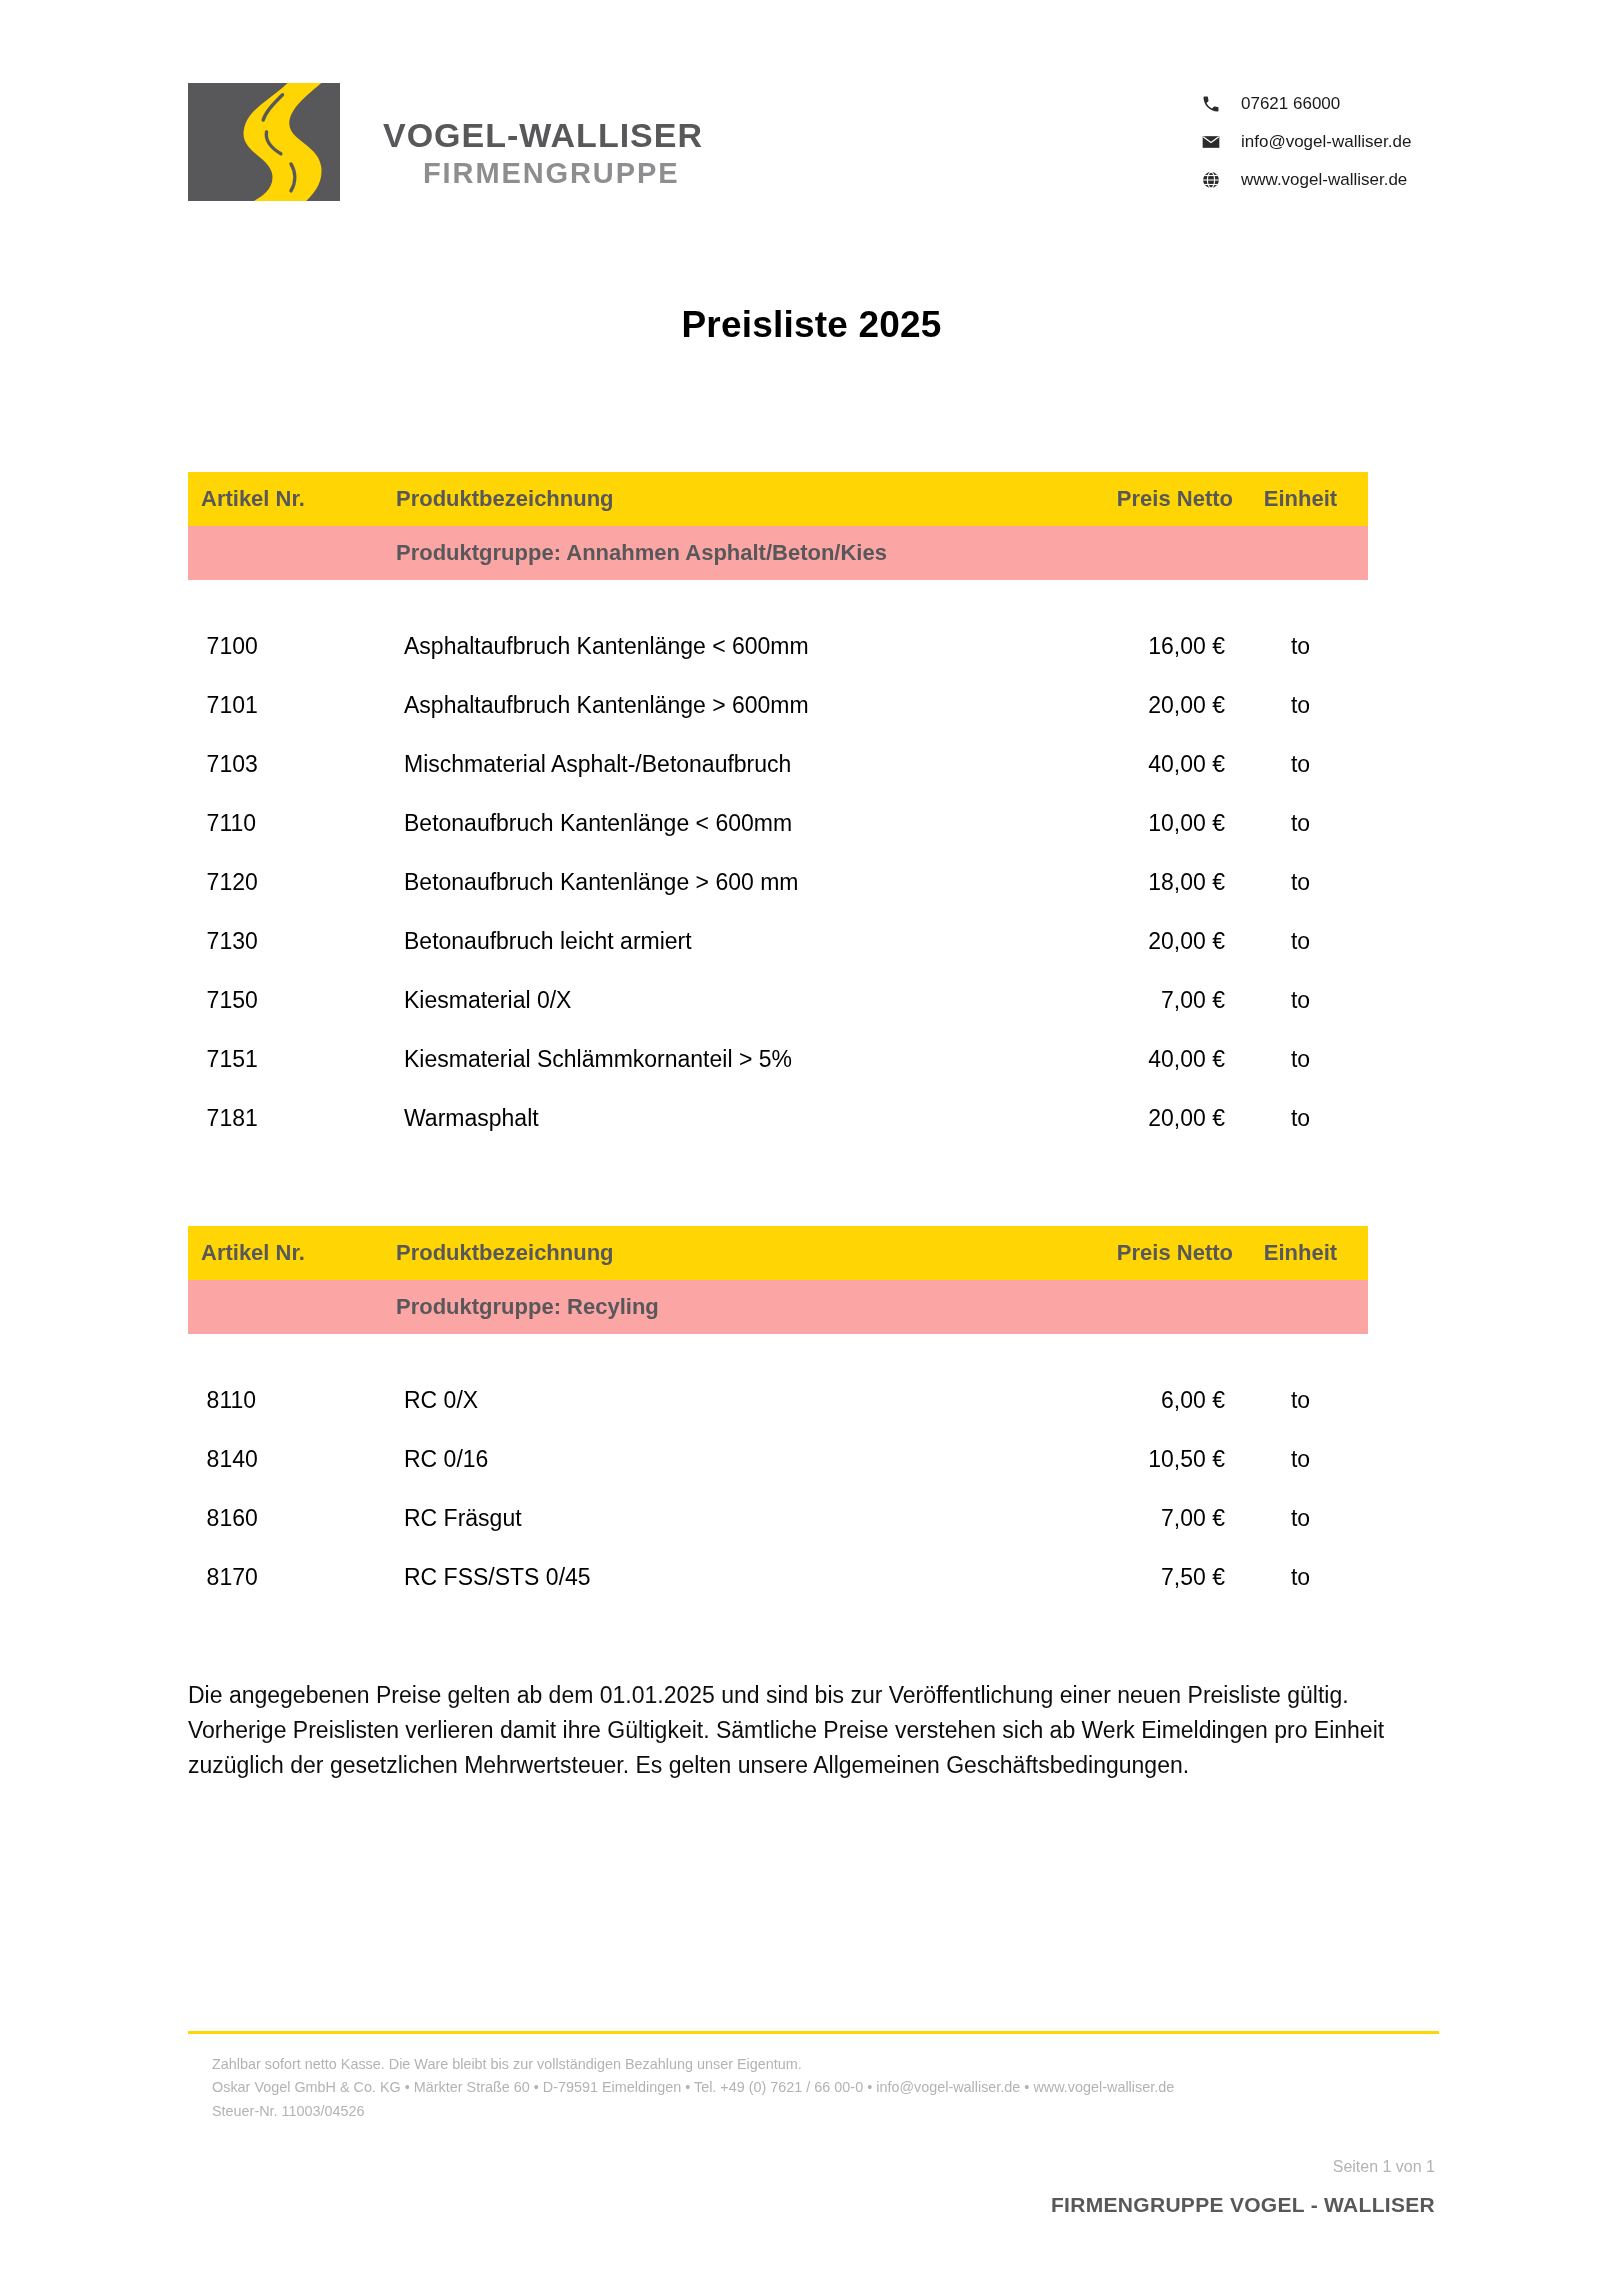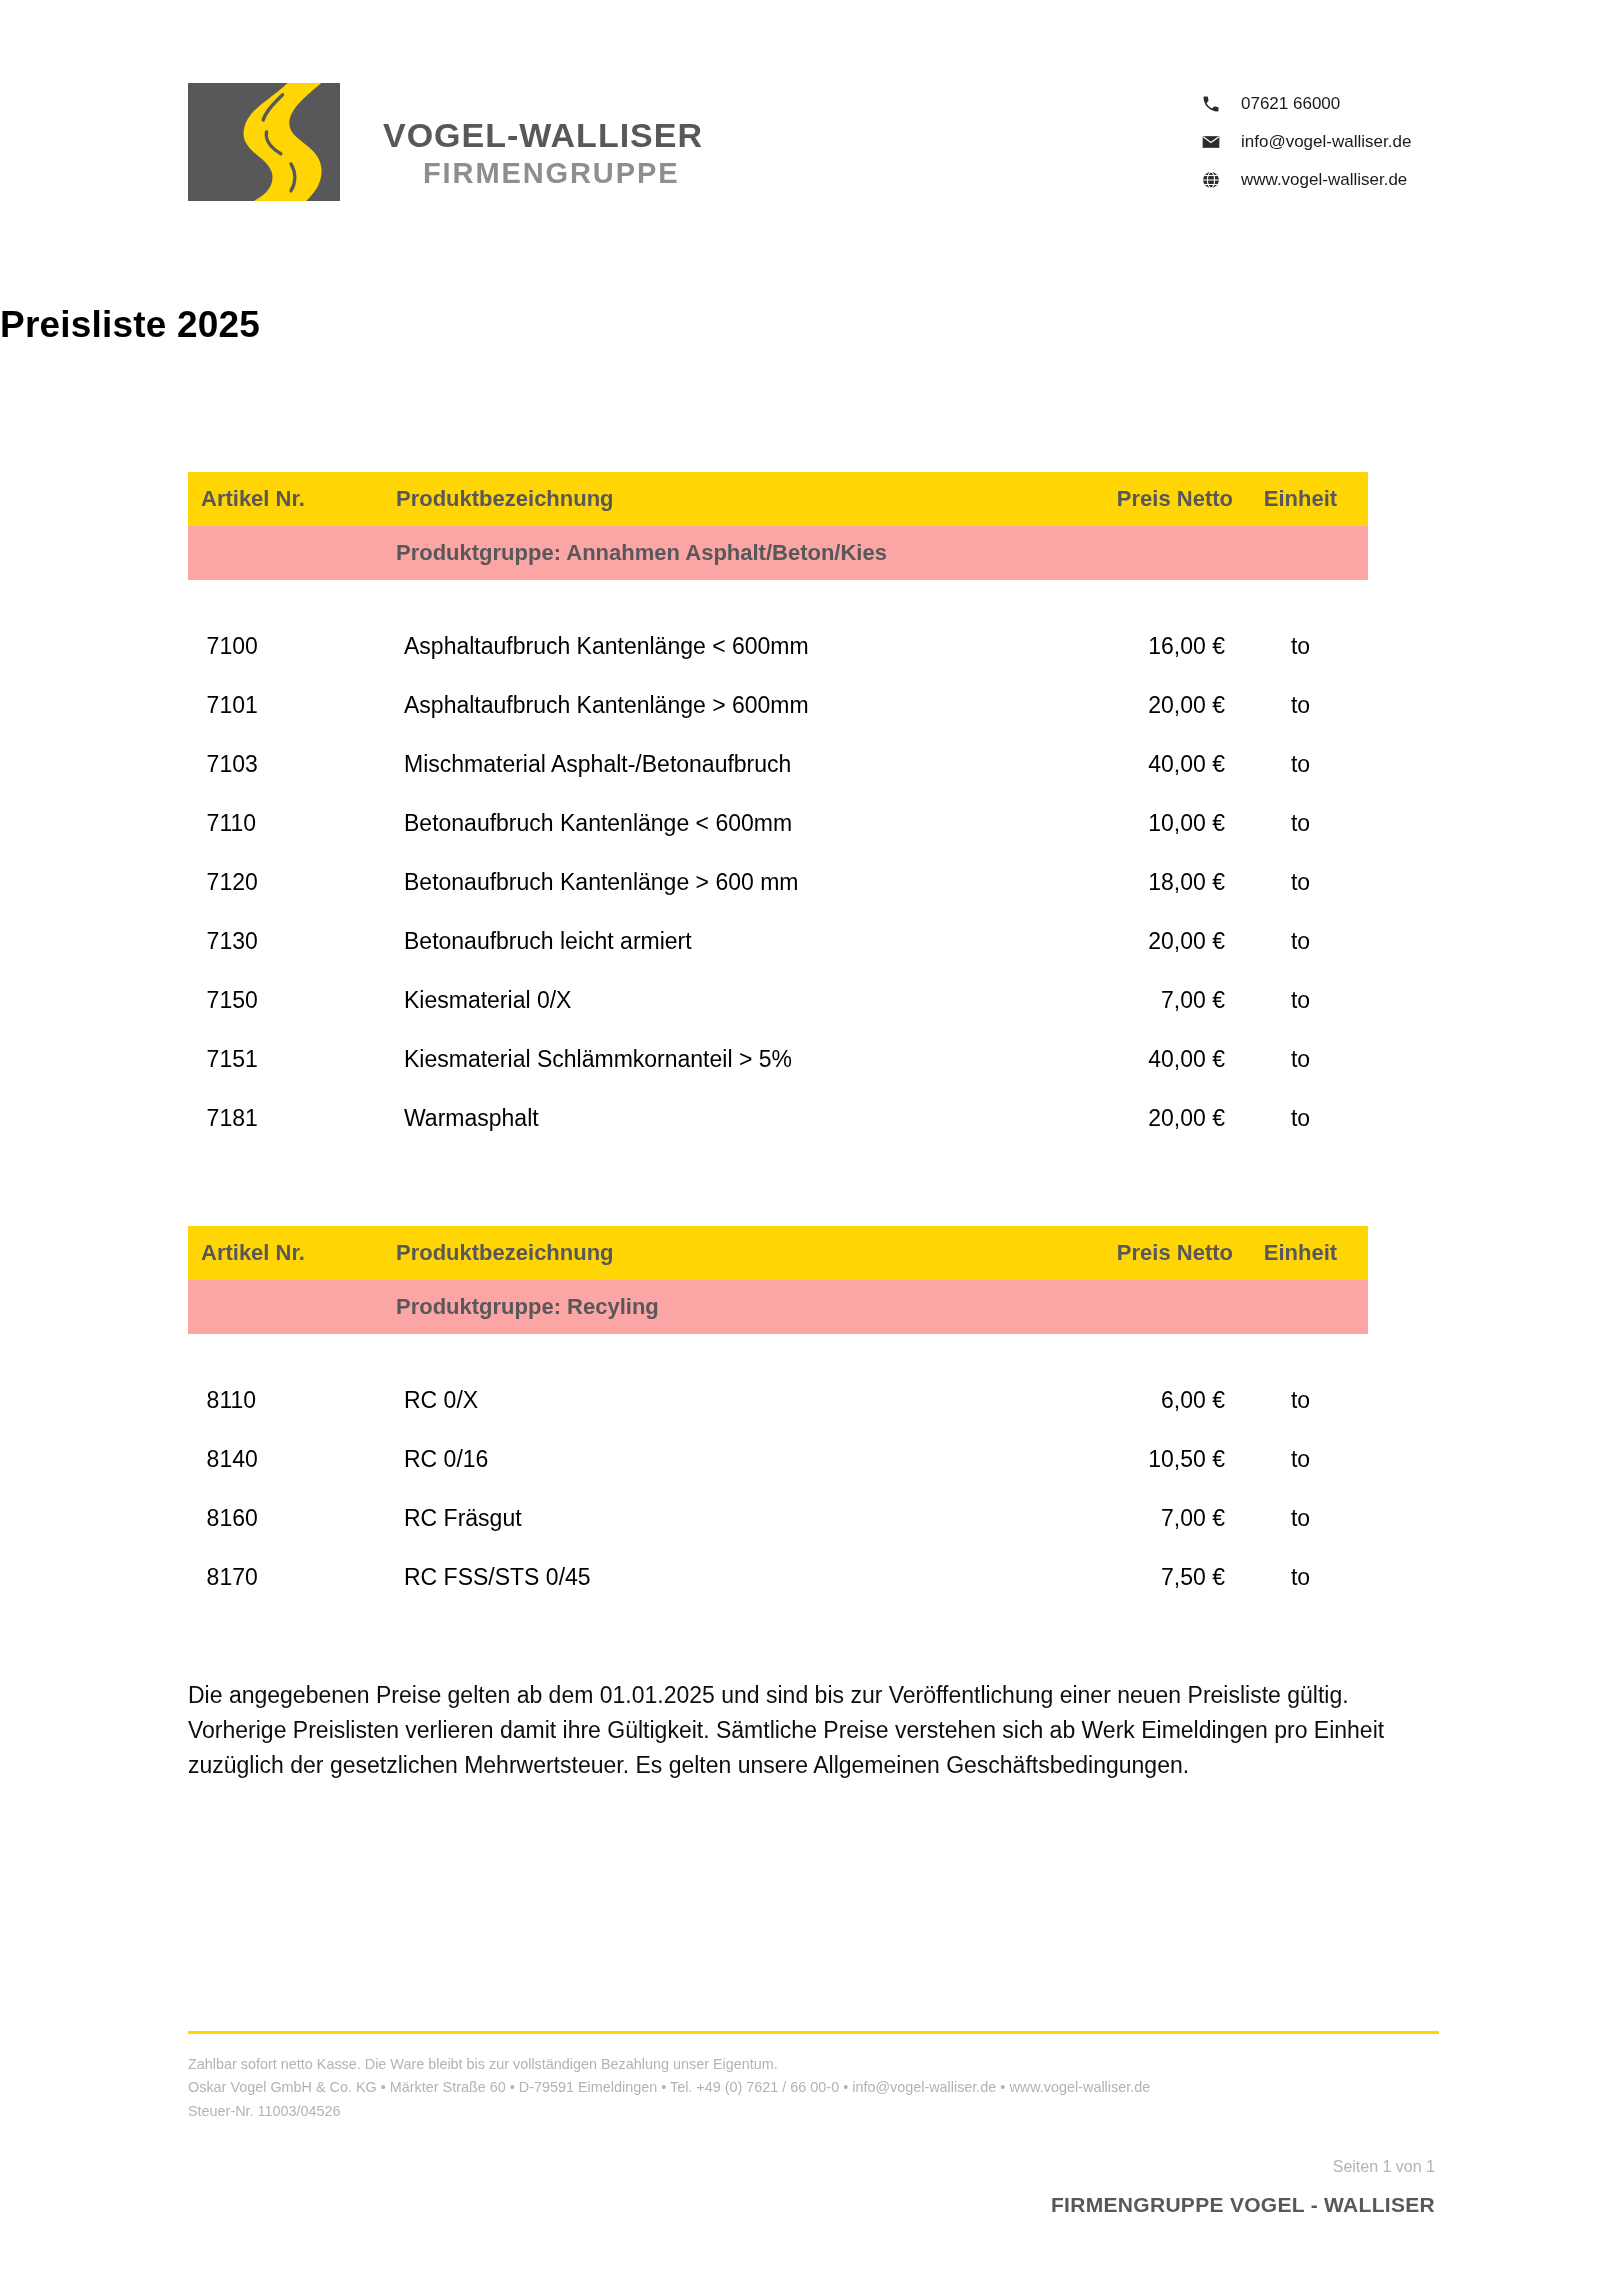--- a/index.html
+++ b/index.html
@@ -94,20 +94,21 @@
   }
   .contact-ico svg { display: block; }
   .contact-txt { min-width: 194px; }
 
   
   .doc-title {
     position: absolute;
     top: 304px;
     left: 0;
     width: 1623px;
+    text-align: center;
     font-size: 37px;
     font-weight: bold;
     color: #000000;
     letter-spacing: 0.2px;
   }
 
   
   .table-block { position: absolute; left: 188px; width: 1180px; }
   #table-1 { top: 472px; }
   #table-2 { top: 1226px; }
@@ -170,21 +171,21 @@
   }
   .footer-legal {
     position: absolute;
     left: 188px;
     top: 2053px;
     width: 1251px;
     font-size: 14.4px;
     line-height: 1.62;
     color: #b3b3b3;
   }
-  .footer-legal div { white-space: nowrap; }
+  .footer-legal div { white-space: nowrap; margin-left: 24px; }
 
   .page-count {
     position: absolute;
     right: 188px;
     top: 2158px;
     font-size: 16px;
     color: #b3b3b3;
     text-align: right;
   }
   .footer-brand {

